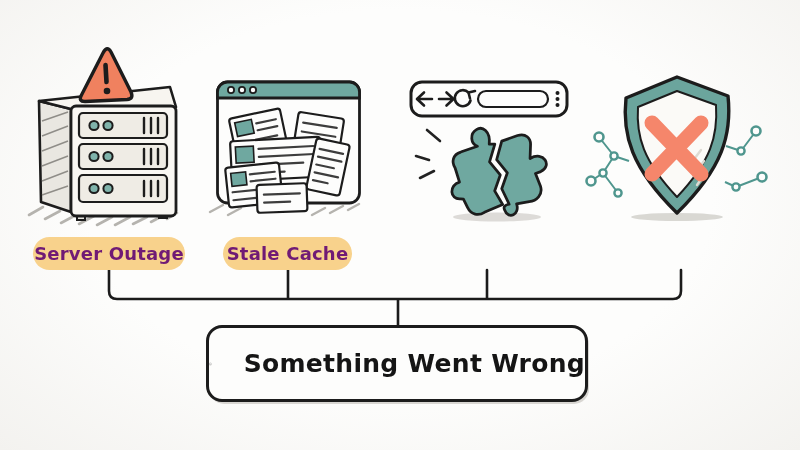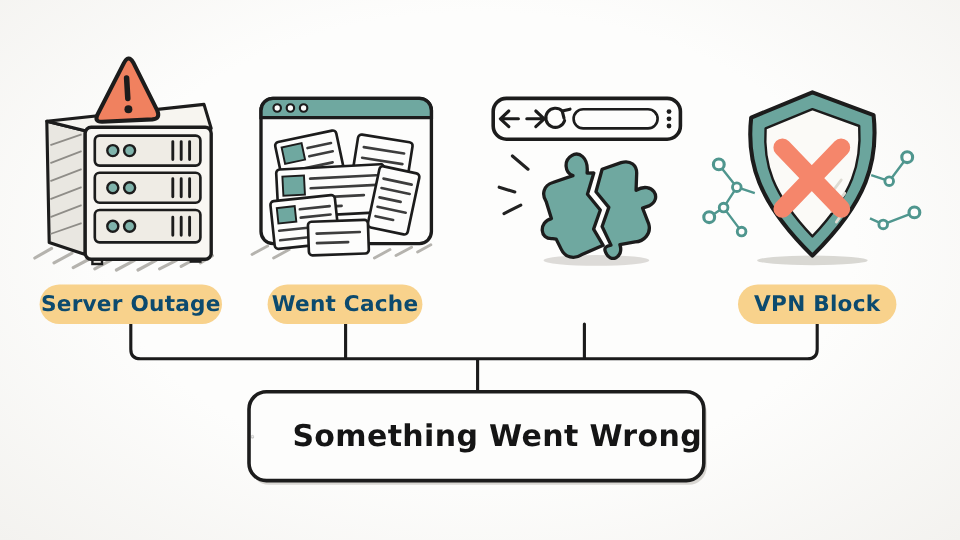--- a/index.html
+++ b/index.html
@@ -5,21 +5,21 @@
   html,body{margin:0;padding:0;}
   .stage{
     position:relative;width:800px;height:450px;overflow:hidden;
     background:radial-gradient(ellipse at 50% 45%, #fdfdfc 55%, #f3f2ef 100%);
     font-family:"DejaVu Sans", "Liberation Sans", sans-serif;
   }
   .illus{position:absolute;}
   .pill{
     position:absolute;top:237px;height:33px;border-radius:17px;
     background:#F8D28C;display:flex;align-items:center;justify-content:center;
-    color:#0c4a6e;font-size:18px;font-weight:600;letter-spacing:.2px;white-space:nowrap;
+    color:#701a75;font-size:18px;font-weight:600;letter-spacing:.2px;white-space:nowrap;
   }
   .result-box{
     position:absolute;left:206px;top:325px;width:382px;height:77px;
     background:#fdfdfc;border:3px solid #1c1c1c;border-radius:16px;
     box-sizing:border-box;display:flex;align-items:center;justify-content:center;gap:32px;
     box-shadow:2px 3px 0 -1px #d8d6d2;
   }
   .result-text{font-size:25px;font-weight:600;color:#151515;letter-spacing:.3px;white-space:nowrap;}
   svg{display:block;}
 </style>
@@ -200,22 +200,21 @@
     <g stroke="#dedbd3" stroke-width="2.4" stroke-linecap="round">
       <path d="M114,104 l12,-16 M118,114 l11,-15 M122,123 l9,-13"></path>
     </g>
 
     <g stroke="#F5866B" stroke-width="15" stroke-linecap="round">
       <path d="M77,61 L126,112 M126,61 L77,112"></path>
     </g>
   </svg>
 
   <div class="pill" style="left:33px;width:152px">Server Outage</div>
-  <div class="pill" style="left:223px;width:129px">Went Cache</div>
-  <div class="pill" style="left:615px;width:132px">VPN Block</div>
+  <div class="pill" style="left:223px;width:129px">Stale Cache</div>
 
   <div class="result-box">
     <svg width="50" height="50" viewBox="0 0 50 50">
       <circle cx="25" cy="25" r="22.5" fill="#fdfdfc" stroke="#1c1c1c" stroke-width="3"></circle>
       <circle cx="15.8" cy="18" r="2.6" fill="#1c1c1c"></circle>
       <circle cx="34.2" cy="18" r="2.6" fill="#1c1c1c"></circle>
       <path d="M14.5,36 Q25,25.5 35.5,36" fill="none" stroke="#1c1c1c" stroke-width="2.8" stroke-linecap="round"></path>
     </svg>
     <span class="result-text">Something Went Wrong</span>
   </div>

